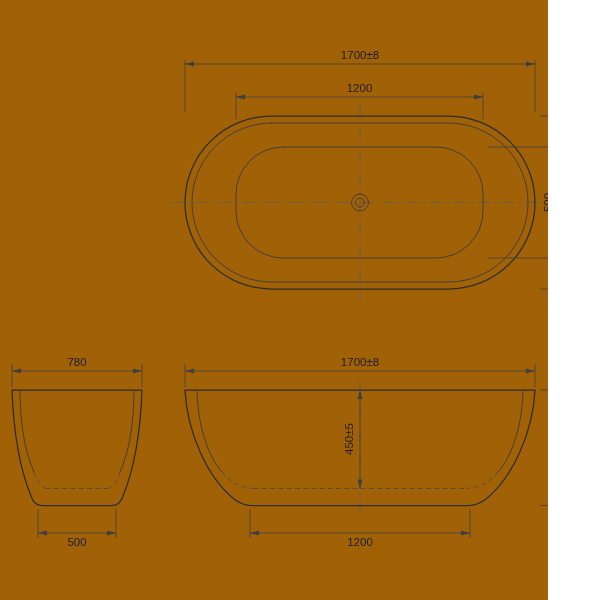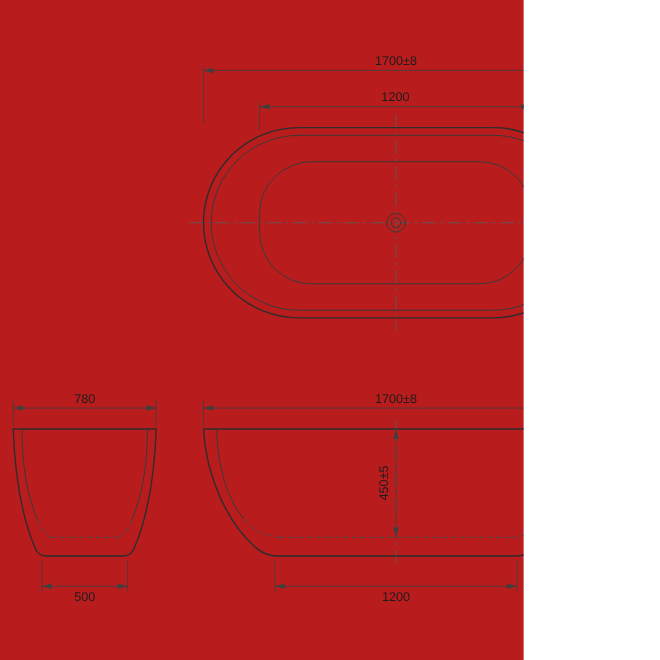--- a/index.html
+++ b/index.html
@@ -5,23 +5,23 @@
   html, body {
     margin: 0;
     padding: 0;
     width: 600px;
     height: 600px;
     background: #ffffff;
     font-family: "Liberation Sans", sans-serif;
   }
   .stage {
     position: relative;
-    width: 476px;
+    width: 548px;
     height: 600px;
-    background: #b91c1c;
+    background: #a16207;
     overflow: hidden;
   }
   svg { display: block; }
 
   .outline     { fill: none; stroke: #2d2d2d; stroke-width: 1.25; stroke-linejoin: round; stroke-linecap: round; }
   .thin        { fill: none; stroke: #3a3a3a; stroke-width: 0.9;  stroke-linecap: round; }
   .hidden-line { fill: none; stroke: #4a4a4a; stroke-width: 0.85; stroke-dasharray: 5 3.2; }
   .centerline  { fill: none; stroke: #5a5a5a; stroke-width: 0.8;  stroke-dasharray: 13 4 2.5 4; }
   .ext         { fill: none; stroke: #3f3f3f; stroke-width: 0.75; }
   .dim         { fill: none; stroke: #3f3f3f; stroke-width: 0.75;

